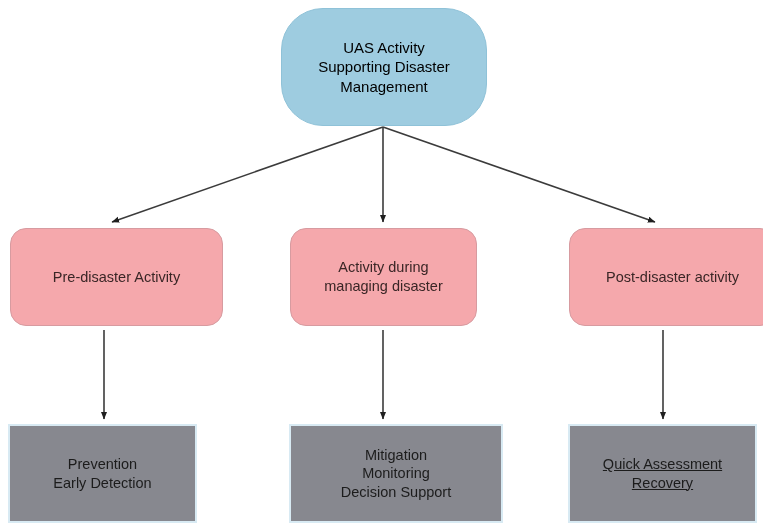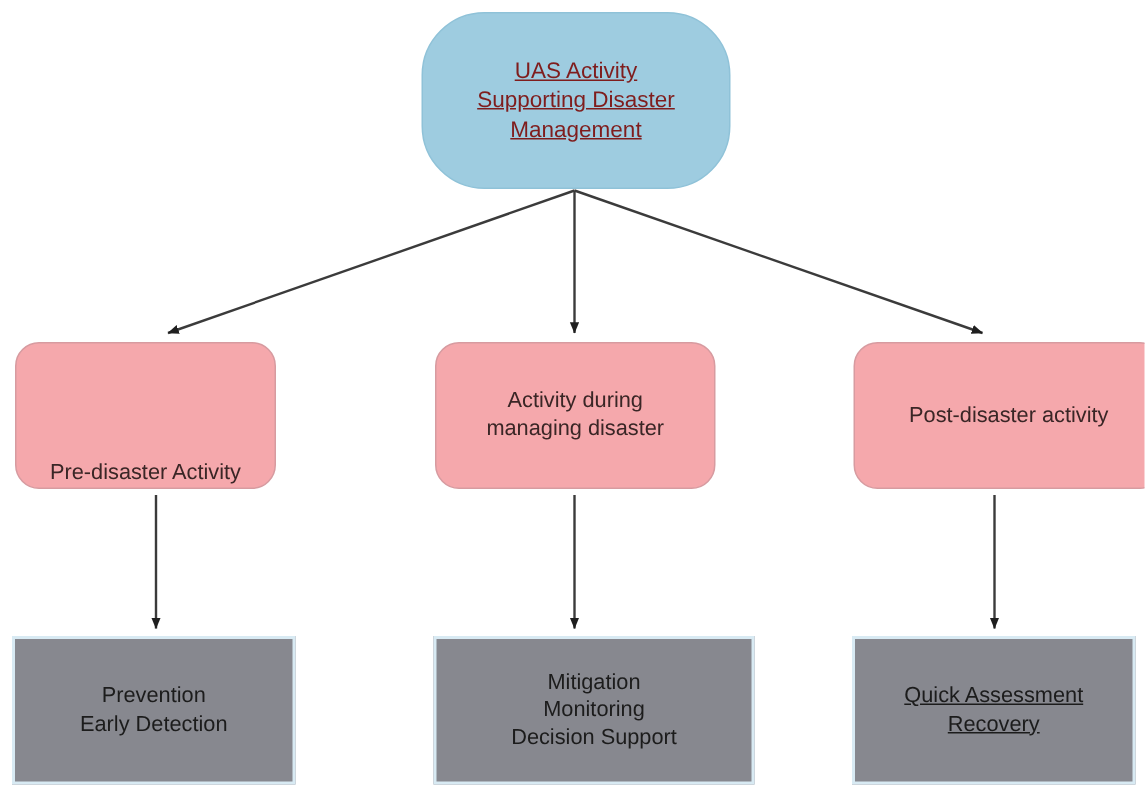--- a/index.html
+++ b/index.html
@@ -35,22 +35,21 @@
     justify-content: center;
     text-align: center;
     color: #2b2b2b;
     line-height: 1.28;
   }
   .node-root {
     background: #9ecce0;
     border: 1px solid #8fc2d8;
     border-radius: 42px;
     font-size: 15px;
-    color: #7f1d1d;
-    text-decoration: underline;
+    color: #000000;
   }
   .node-mid {
     background: #f5a8ac;
     border: 1px solid #d79ba0;
     border-radius: 16px;
     font-size: 14.5px;
     color: #3a2626;
   }
   .node-leaf {
     background: #87888f;
@@ -87,21 +86,21 @@
     <line x1="383" y1="330" x2="383" y2="419" stroke="#3b3b3b" stroke-width="1.6" marker-end="url(#arrowhead)"></line>
     <line x1="663" y1="330" x2="663" y2="419" stroke="#3b3b3b" stroke-width="1.6" marker-end="url(#arrowhead)"></line>
   </svg>
 
   <div class="node node-root" style="left:281px; top:8px; width:206px; height:118px;">
     <span class="node-text">UAS Activity
 Supporting Disaster
 Management</span>
   </div>
 
-  <div class="node node-mid" style="left:10px; top:228px; width:174px; height:98px;align-items:flex-end;">
+  <div class="node node-mid" style="left:10px; top:228px; width:213px; height:98px;">
     <span class="node-text">Pre-disaster Activity</span>
   </div>
 
   <div class="node node-mid" style="left:290px; top:228px; width:187px; height:98px;">
     <span class="node-text">Activity during
 managing disaster</span>
   </div>
 
   <div class="node node-mid" style="left:569px; top:228px; width:207px; height:98px;">
     <span class="node-text">Post-disaster activity</span>

